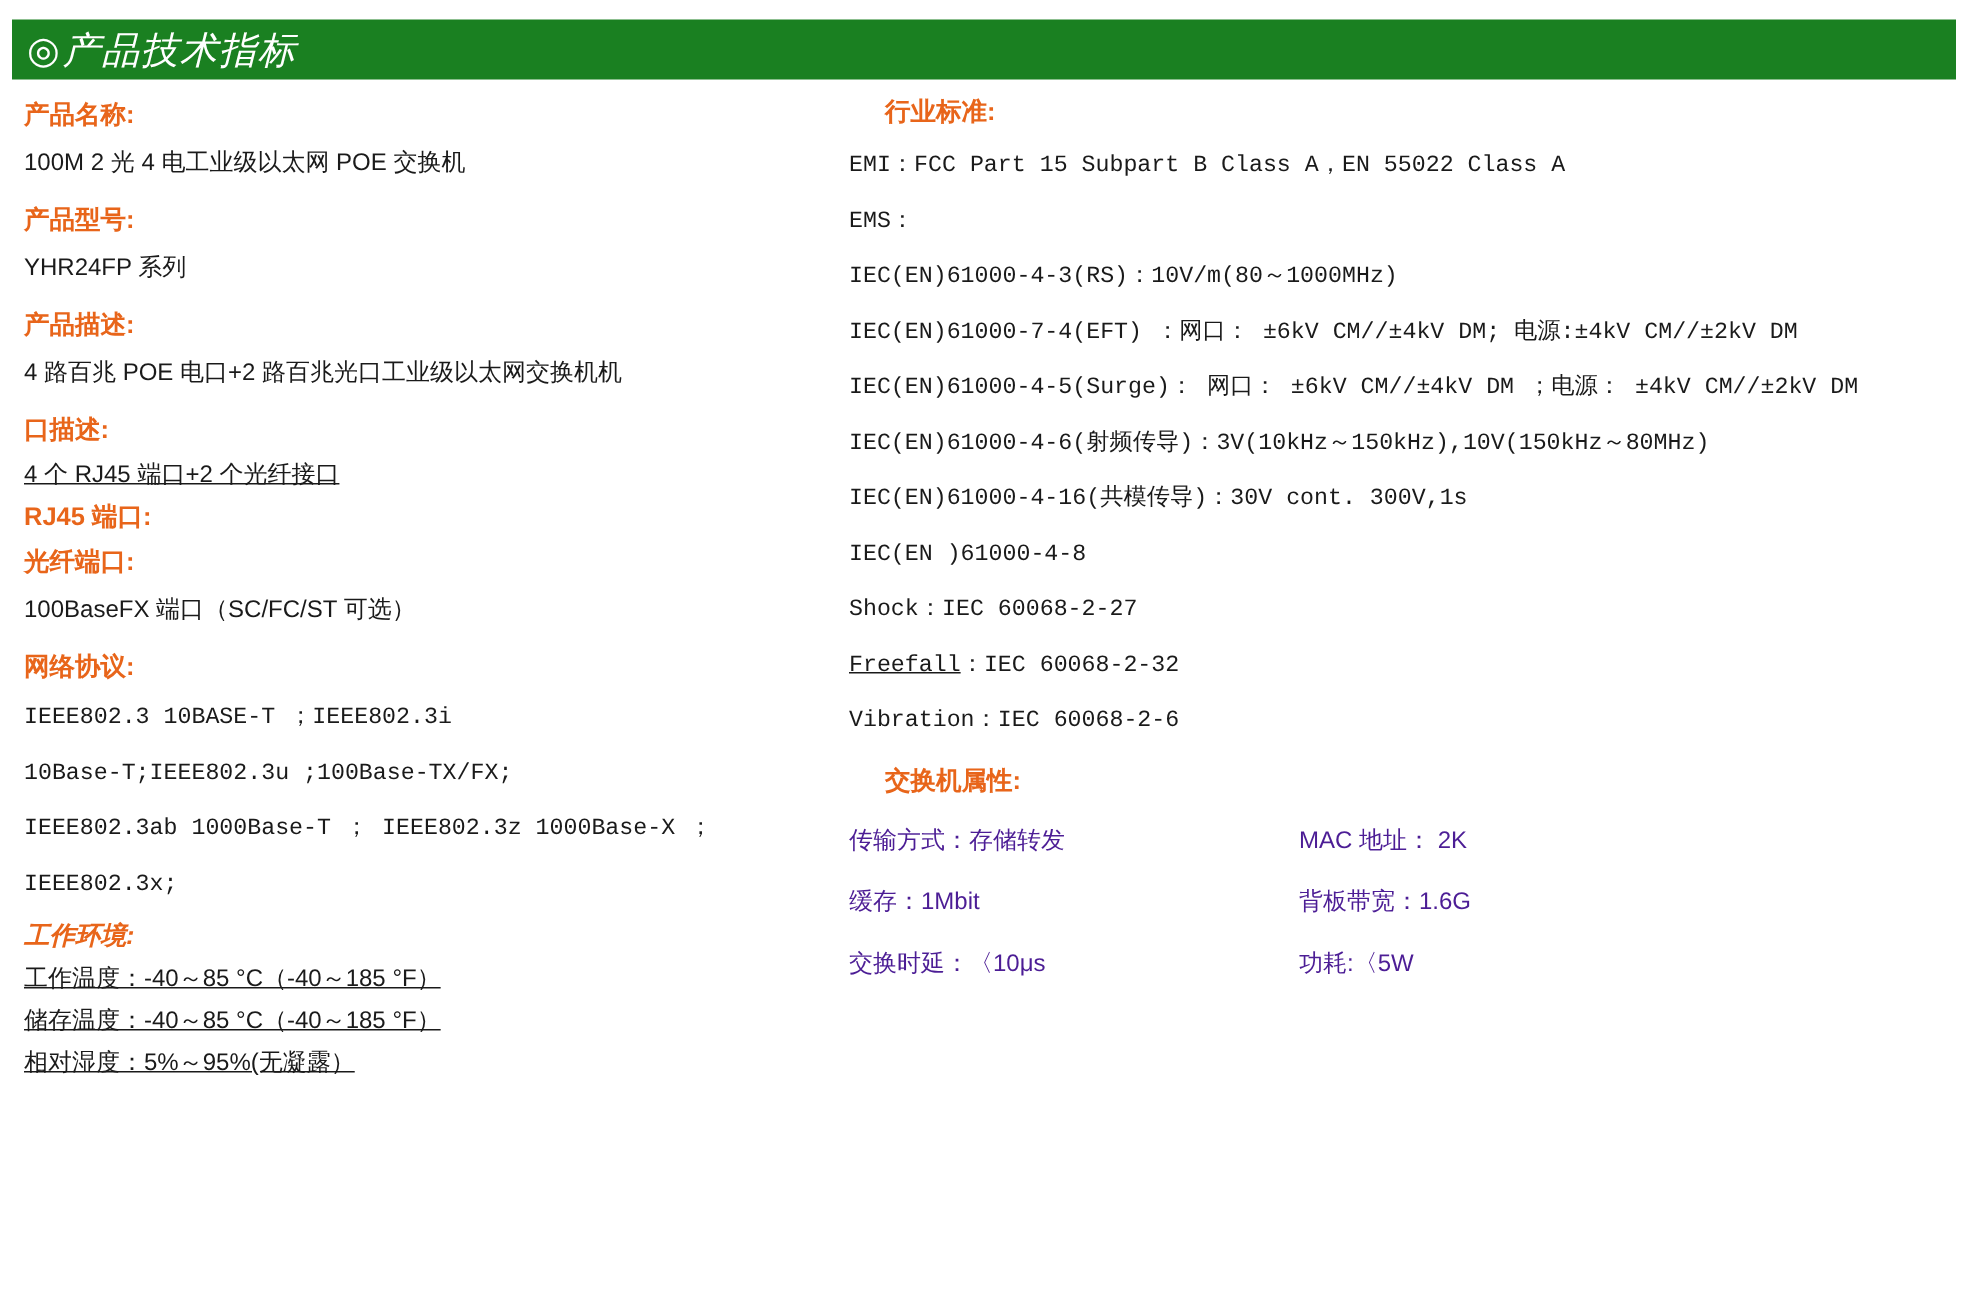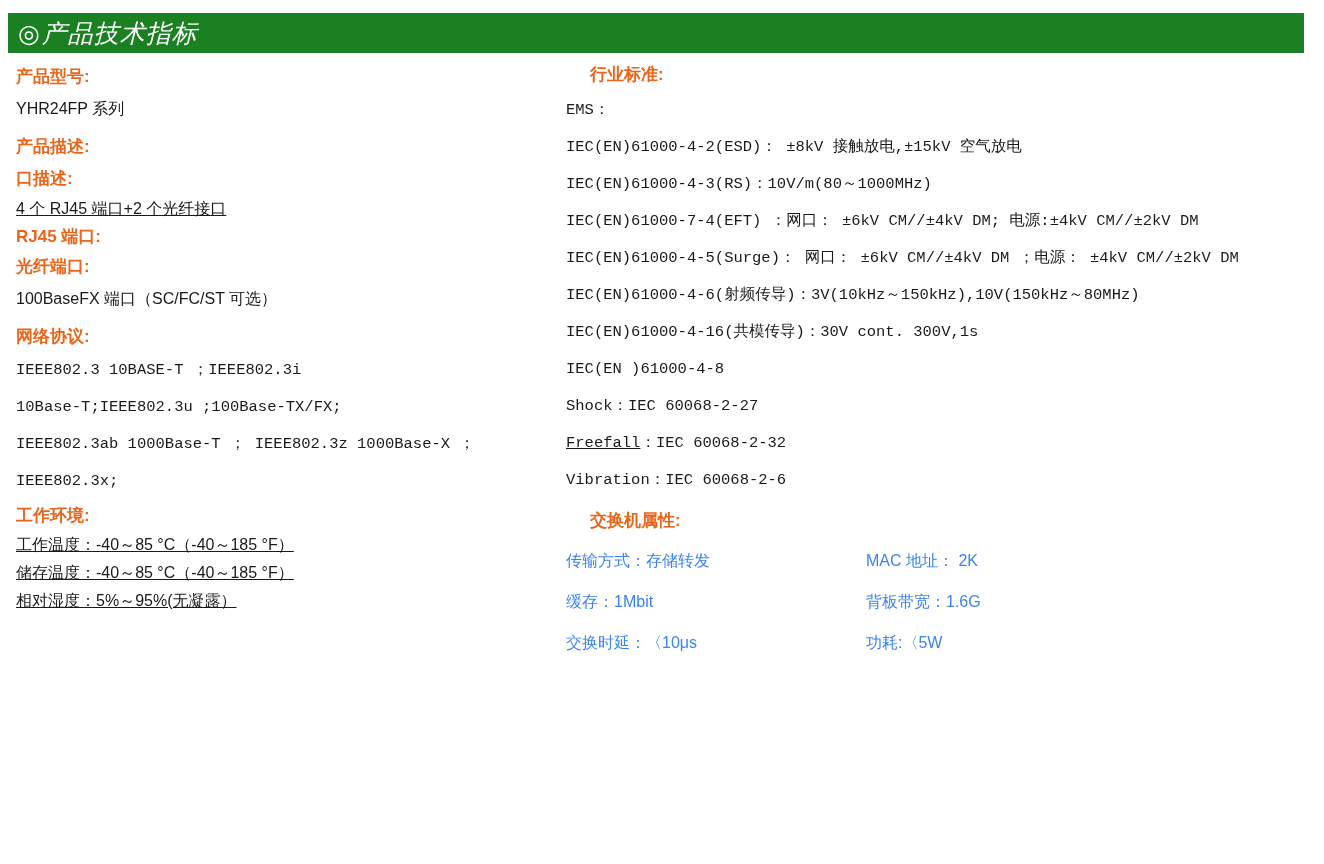--- a/index.html
+++ b/index.html
@@ -99,45 +99,50 @@
   }
   
   .attr-grid {
     display: grid;
     grid-template-columns: 300px 1fr;
     row-gap: 0px;
   }
   .attr-cell {
     font-size: 16px;
     line-height: 41px;
-    color: #3b82f6;
+    color: #4c1d95;
     font-family: "Liberation Sans", sans-serif;
     white-space: nowrap;
   }
 </style>
 </head>
 <body>
 
 <div class="page">
 
   <div class="header-bar">
     <span class="ring-icon">◎</span>
     <span class="title">产品技术指标</span>
   </div>
 
   <div class="col-left">
 
+    <div>
+      <div class="sec-title">产品名称:</div>
+      <div class="para">100M 2 光 4 电工业级以太网 POE 交换机</div>
+    </div>
 
     <div>
       <div class="sec-title">产品型号:</div>
       <div class="para">YHR24FP 系列</div>
     </div>
 
     <div>
       <div class="sec-title">产品描述:</div>
+      <div class="para">4 路百兆 POE 电口+2 路百兆光口工业级以太网交换机机</div>
     </div>
 
     <div>
       <div class="sec-title">口描述:</div>
       <div class="para lh-small">4 个 RJ45 端口+2 个光纤接口</div>
     </div>
 
     <div>
       <div class="sec-title" style="line-height:26px;">RJ45 端口:</div>
     </div>
@@ -149,34 +154,34 @@
 
     <div>
       <div class="sec-title">网络协议:</div>
       <div class="mono">IEEE802.3 10BASE-T ；IEEE802.3i</div>
       <div class="mono">10Base-T;IEEE802.3u ;100Base-TX/FX;</div>
       <div class="mono">IEEE802.3ab  1000Base-T  ；  IEEE802.3z  1000Base-X  ；</div>
       <div class="mono">IEEE802.3x;</div>
     </div>
 
     <div>
-      <div class="sec-title" style="line-height:28px;">工作环境:</div>
+      <div class="sec-title" style="line-height:28px;font-style:italic;">工作环境:</div>
       <div class="para lh-small">工作温度：-40～85 °C（-40～185 °F）</div>
       <div class="para lh-small">储存温度：-40～85 °C（-40～185 °F）</div>
       <div class="para lh-small">相对湿度：5%～95%(无凝露）</div>
     </div>
 
   </div>
 
   <div class="col-right">
 
     <div class="sec-title">行业标准:</div>
 
+    <div class="mono">EMI：FCC Part 15 Subpart B Class A，EN 55022 Class A</div>
     <div class="mono">EMS：</div>
-    <div class="mono">IEC(EN)61000-4-2(ESD)： ±8kV 接触放电,±15kV 空气放电</div>
     <div class="mono">IEC(EN)61000-4-3(RS)：10V/m(80～1000MHz)</div>
     <div class="mono">IEC(EN)61000-7-4(EFT) ：网口： ±6kV  CM//±4kV  DM;    电源:±4kV  CM//±2kV  DM</div>
     <div class="mono">IEC(EN)61000-4-5(Surge)：   网口： ±6kV CM//±4kV DM ；电源： ±4kV CM//±2kV DM</div>
     <div class="mono">IEC(EN)61000-4-6(射频传导)：3V(10kHz～150kHz),10V(150kHz～80MHz)</div>
     <div class="mono">IEC(EN)61000-4-16(共模传导)：30V cont. 300V,1s</div>
     <div class="mono">IEC(EN )61000-4-8</div>
     <div class="mono">Shock：IEC 60068-2-27</div>
     <div class="mono"><u class="underline">Freefall</u>：IEC 60068-2-32</div>
     <div class="mono">Vibration：IEC 60068-2-6</div>
 

